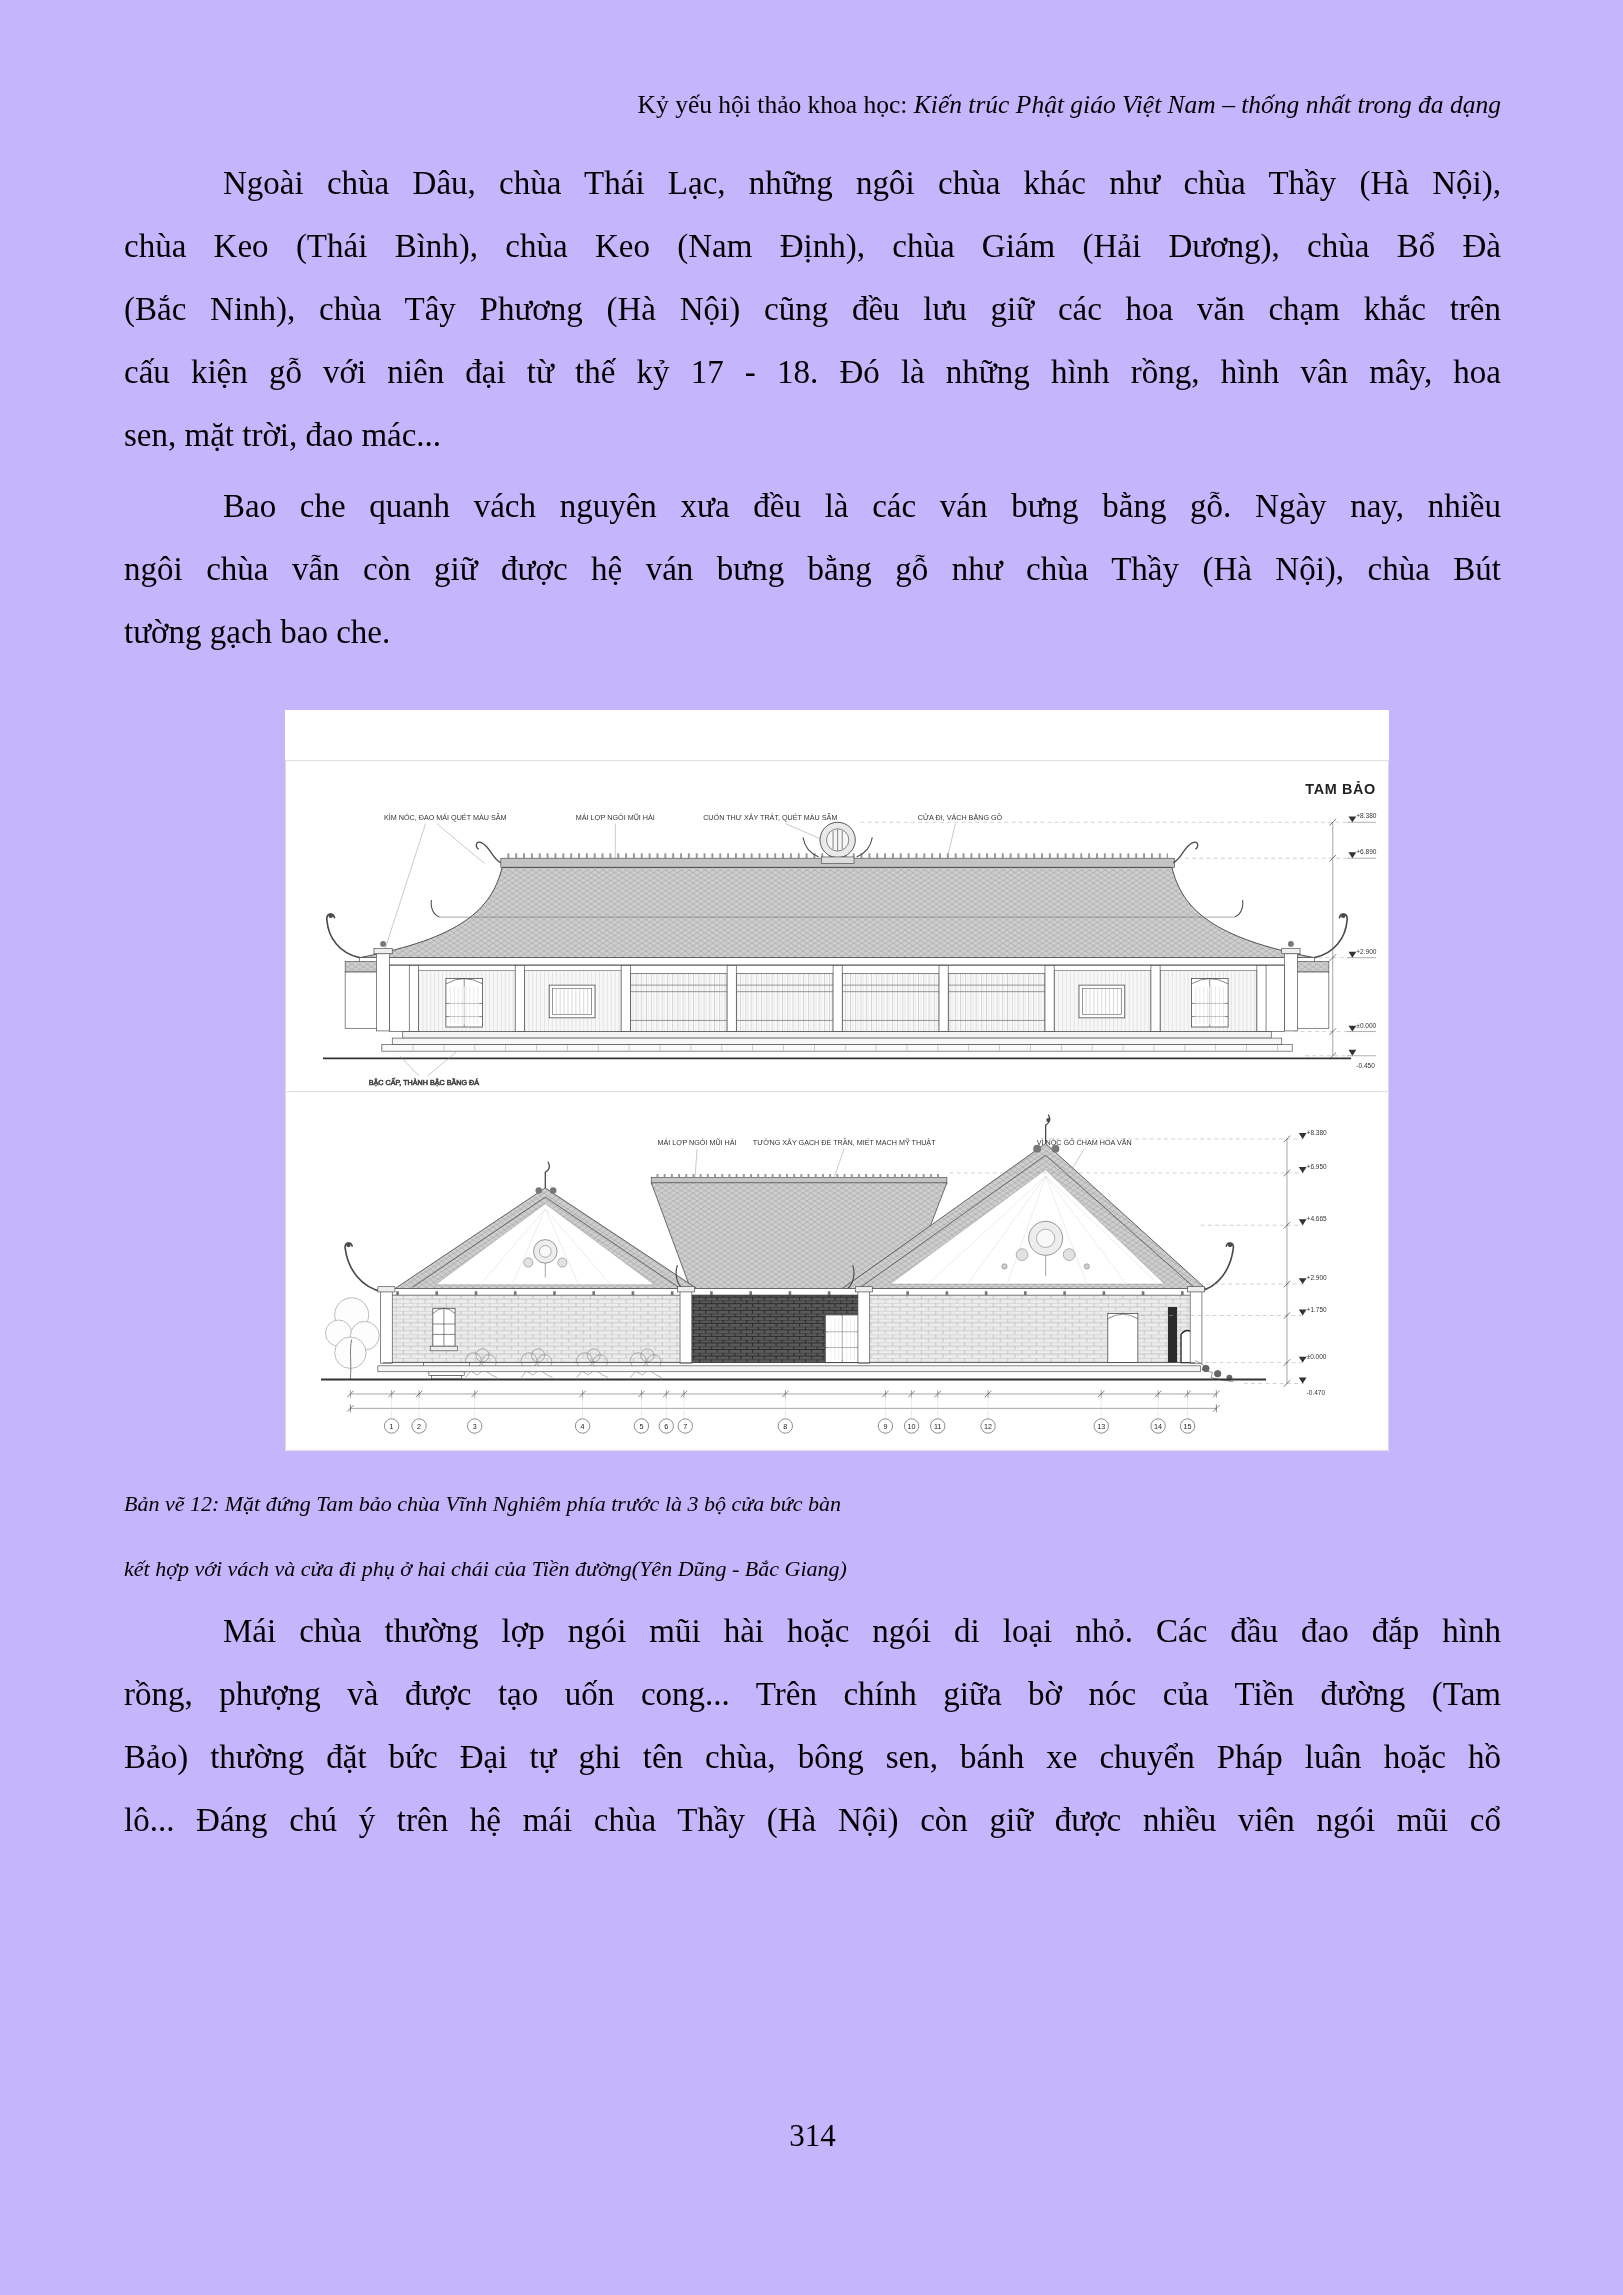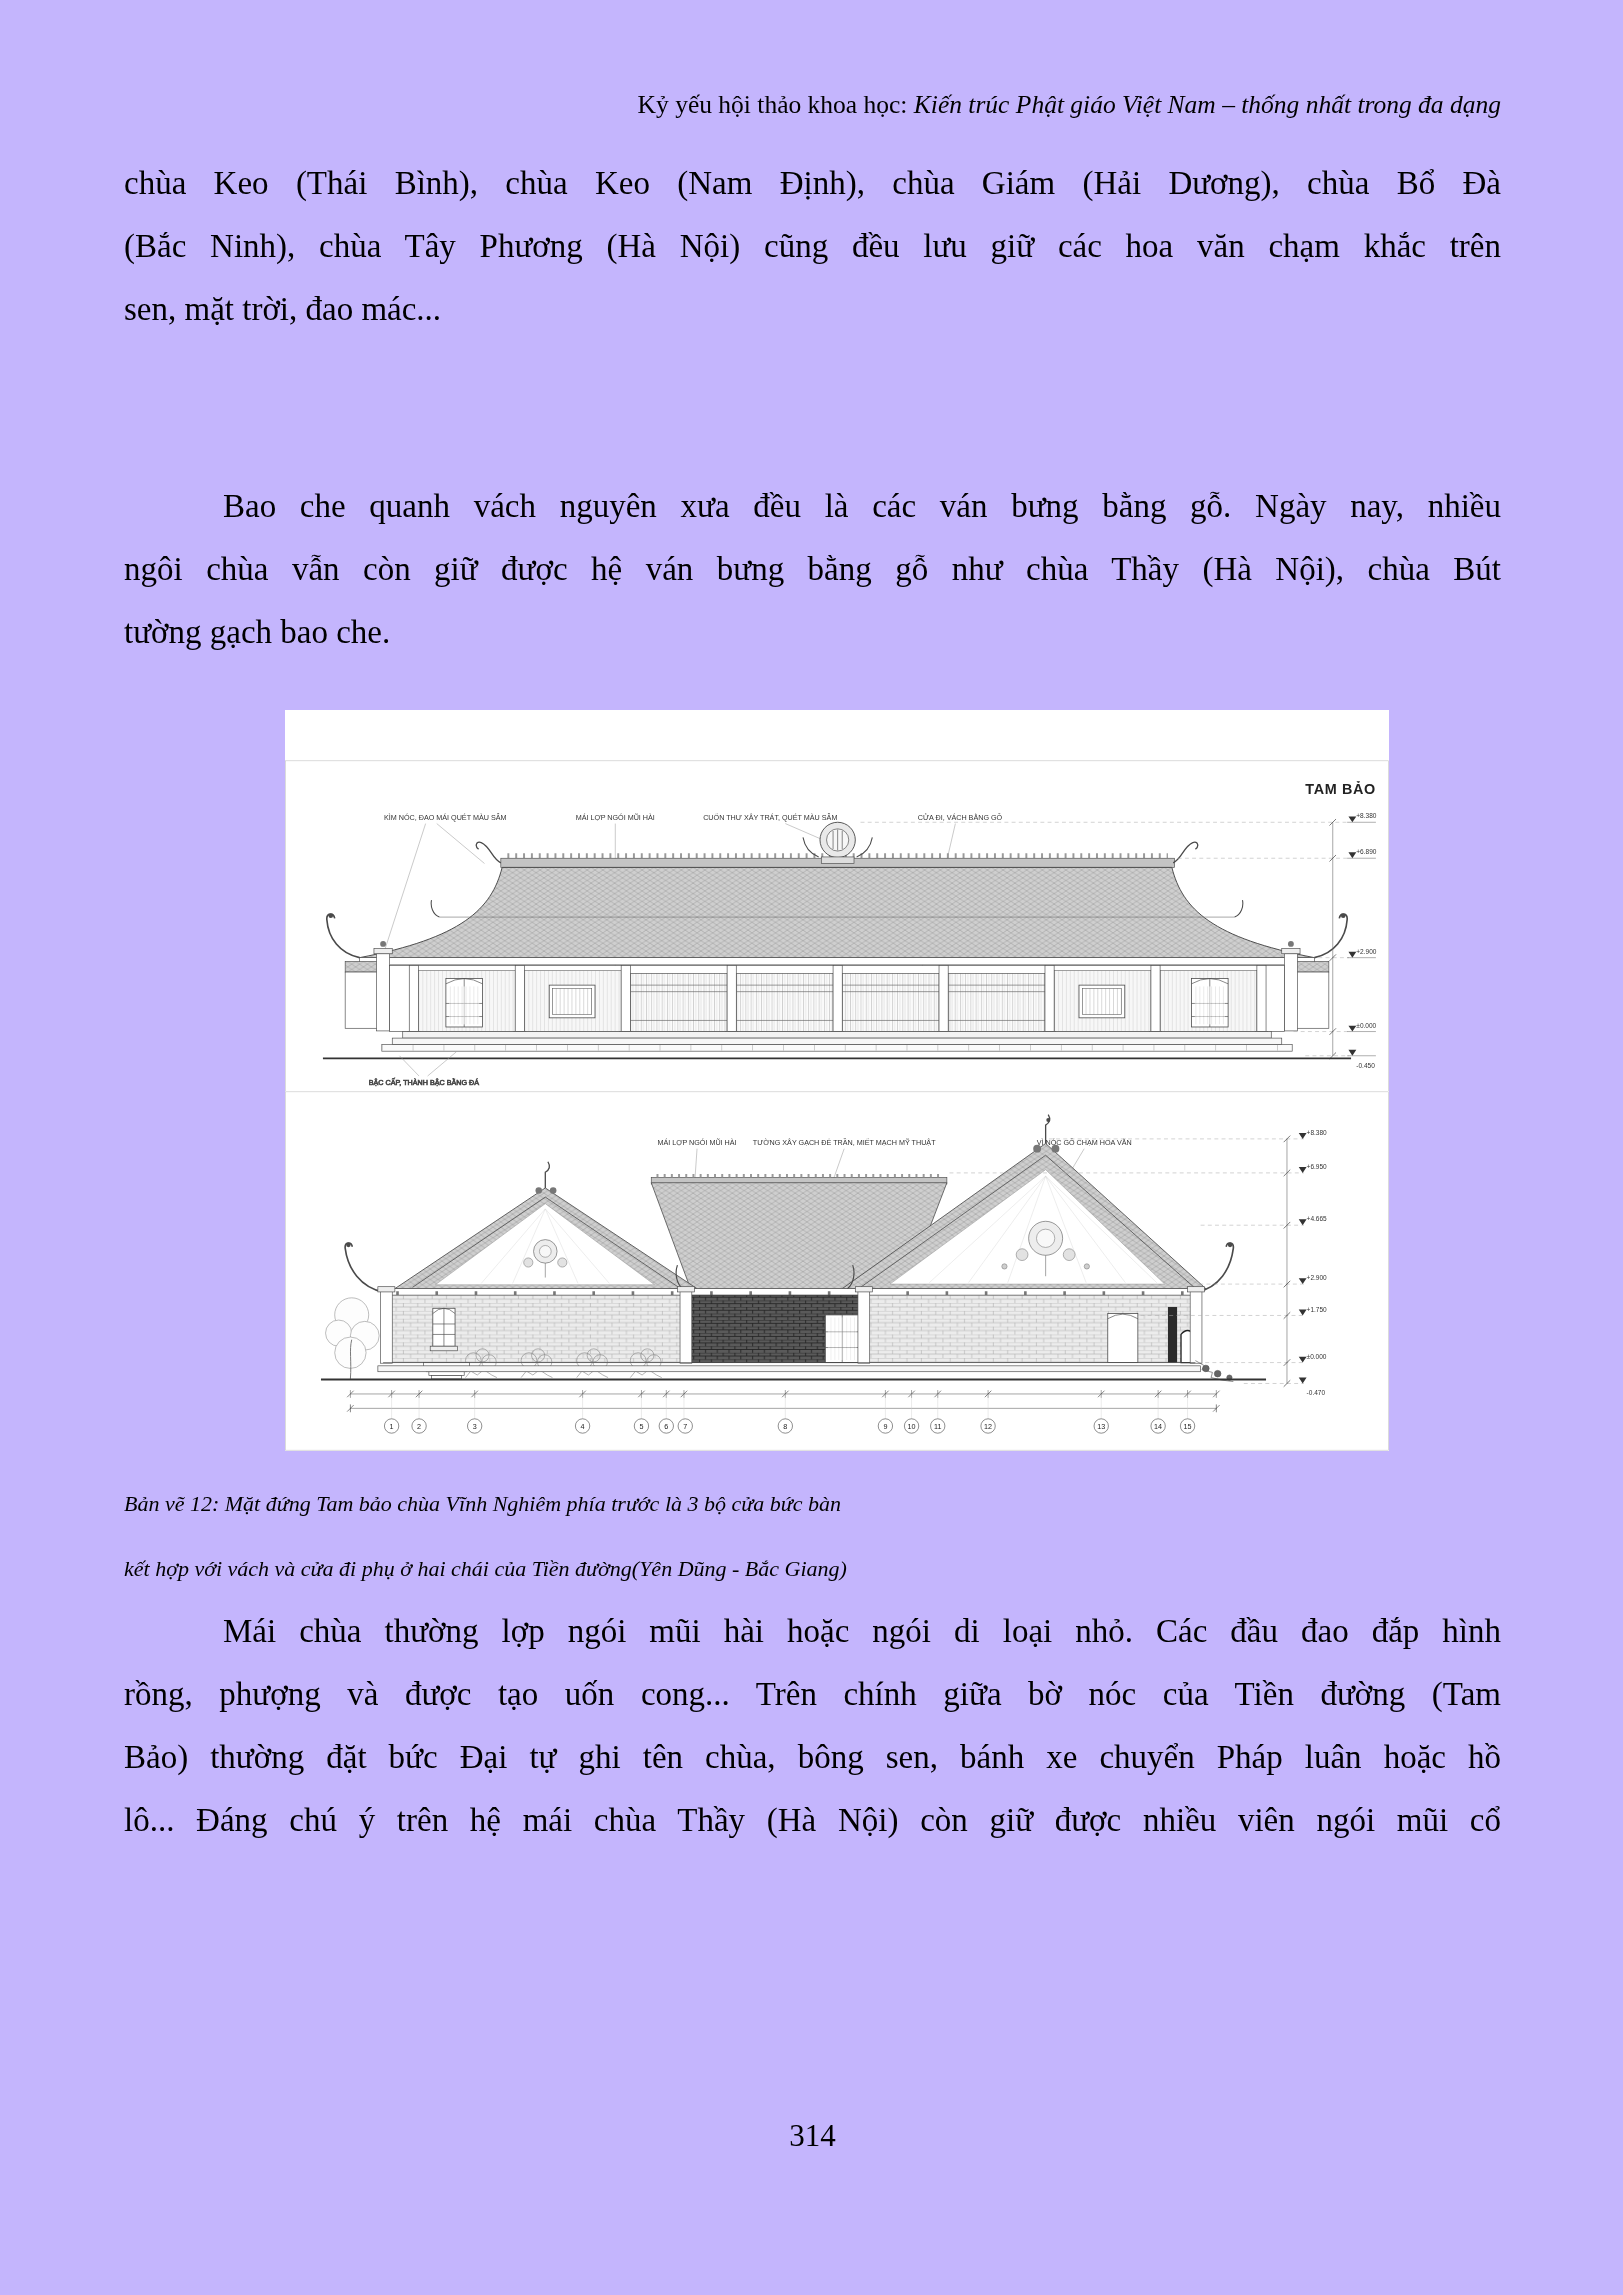--- a/index.html
+++ b/index.html
@@ -23,22 +23,24 @@
   .bub{font-family:"Liberation Sans",sans-serif;font-size:11px;fill:#222;}
 </style>
 </head>
 <body>
 
 <div class="page">
 
   <div class="header"><span>Kỷ yếu hội thảo khoa học: </span><span class="it">Kiến trúc Phật giáo Việt Nam – thống nhất trong đa dạng</span></div>
 
   <div class="textblock" style="top:152px">
+    <div class="bline first">Ngoài chùa Dâu, chùa Thái Lạc, những ngôi chùa khác như chùa Thầy (Hà Nội),</div>
     <div class="bline">chùa Keo (Thái Bình), chùa Keo (Nam Định), chùa Giám (Hải Dương), chùa Bổ Đà</div>
     <div class="bline">(Bắc Ninh), chùa Tây Phương (Hà Nội) cũng đều lưu giữ các hoa văn chạm khắc trên</div>
+    <div class="bline">cấu kiện gỗ với niên đại từ thế kỷ 17 - 18. Đó là những hình rồng, hình vân mây, hoa</div>
     <div class="bline end">sen, mặt trời, đao mác...</div>
   </div>
 
   <div class="textblock" style="top:475px">
     <div class="bline first">Bao che quanh vách nguyên xưa đều là các ván bưng bằng gỗ. Ngày nay, nhiều</div>
     <div class="bline">ngôi chùa vẫn còn giữ được hệ ván bưng bằng gỗ như chùa Thầy (Hà Nội), chùa Bút</div>
     <div class="bline end">tường gạch bao che.</div>
   </div>
 
   <div class="fig" id="fig1">

